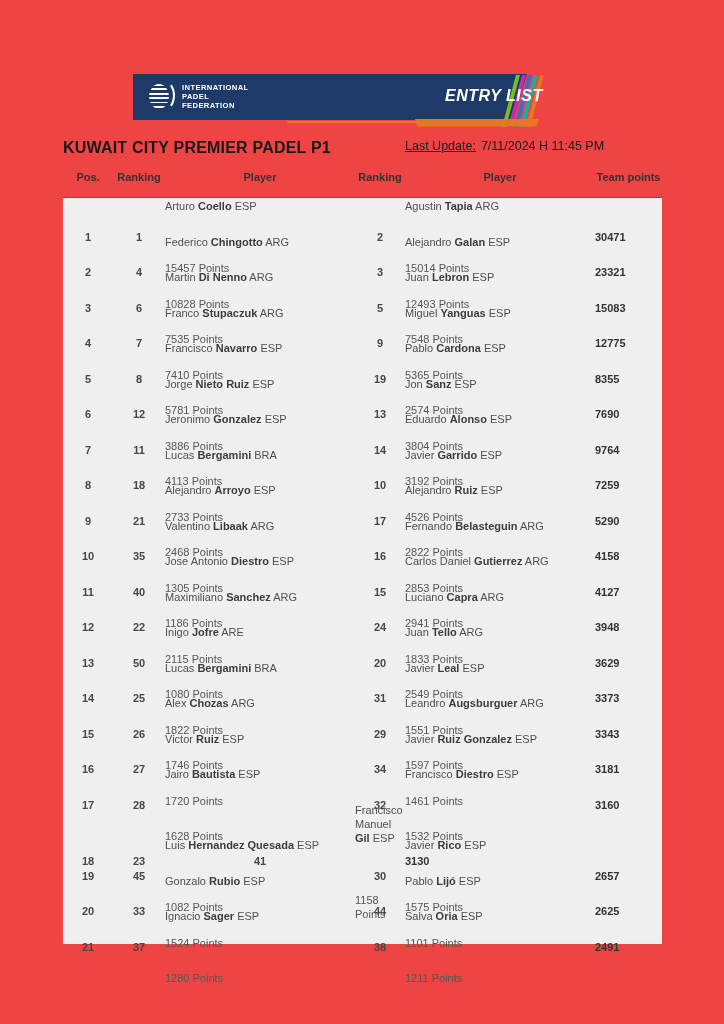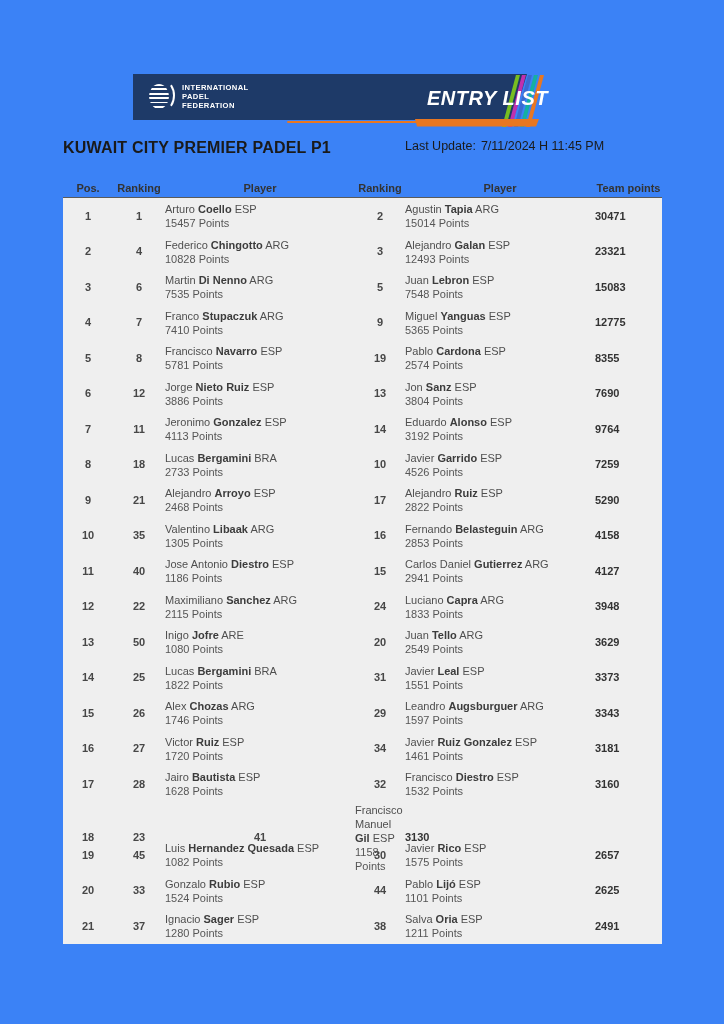--- a/index.html
+++ b/index.html
@@ -1,33 +1,33 @@
 <!DOCTYPE html>
 <html><head>
 <meta charset="utf-8">
 <style>
   * { margin:0; padding:0; box-sizing:border-box; }
   html,body { background:#fff; }
   body { font-family:"Liberation Sans", sans-serif; }
   .page {
-    position:relative; width:724px; height:1024px; background:#3b82f6;
+    position:relative; width:724px; height:1024px; background:#ef4444;
     overflow:hidden; margin:0 auto;
   }
 
   
   .banner { position:absolute; left:133px; top:74px; width:412px; height:56px; }
   .banner-navy {
     position:absolute; left:0; top:0; width:394px; height:46px;
     background:#1e3a68;
     clip-path:polygon(0 0, 100% 0, calc(100% - 14px) 100%, 0 100%);
     box-shadow:0 0 3px rgba(120,140,170,.5);
   }
   .entry-list {
-    position:absolute; left:294px; top:13px; color:#ffffff;
-    font-size:20px; font-weight:bold; font-style:italic;
+    position:absolute; left:312px; top:13px; color:#ffffff;
+    font-size:16px; font-weight:bold; font-style:italic;
     letter-spacing:.5px; white-space:nowrap;
   }
   .logo { position:absolute; left:16px; top:9px; display:flex; align-items:center; }
   .logo-ball {
     width:20px; height:25px; border-radius:50%;
     background:repeating-linear-gradient(to bottom, #ffffff 0 1.8px, rgba(255,255,255,0) 1.8px 4.4px);
   }
   .logo-arc {
     width:20px; height:29px; margin-left:-14px; margin-top:-2px;
     border:2.5px solid transparent; border-right-color:#ffffff; border-radius:50%;
@@ -43,40 +43,40 @@
   .underline-thick {
     position:absolute; left:282px; top:45px; width:124px; height:7.5px;
     background:#e87722;
     clip-path:polygon(0 0, 100% 0, calc(100% - 3px) 100%, 2px 100%);
   }
 
   
   .title-row { position:absolute; left:63px; top:139px; width:599px; display:flex; }
   .tournament { font-size:16px; font-weight:bold; color:#1a1a1a; letter-spacing:.2px; }
   .last-update { position:absolute; left:342px; top:0; font-size:12.5px; color:#1a1a1a; white-space:nowrap; }
-  .last-update .lbl { margin-right:5px; }
+  .last-update .lbl { margin-right:5px;text-decoration:underline; }
 
   
   .tbl { position:absolute; left:63px; top:168px; width:599px; }
   .thead {
     display:grid; grid-template-columns:50px 52px 190px 50px 190px 67px;
-    align-items:end; padding-bottom:3px; border-bottom:1.6px solid #5a5a5a;
+    align-items:end; padding-bottom:14px; border-bottom:1.6px solid #5a5a5a;
     min-height:30px;
   }
   .th { font-size:11px; font-weight:bold; color:#333333; text-align:center; line-height:12.5px; }
   .tbody { background:#efefef; }
   .row {
     display:grid; grid-template-columns:50px 52px 190px 50px 190px 67px;
     height:35.5px; align-items:center;
   }
   .c { font-size:11px; color:#4f4f4f; }
   .num { text-align:center; font-weight:bold; color:#474747; }
   .player { line-height:14px; padding-top:1px; }
   .player b { color:#3c3c3c;margin-top:34px; }
-  .ppoints { color:#565656; }
+  .ppoints { color:#565656;margin-top:48px; }
   .team { padding-right:6px; font-weight:bold; color:#333333; }
 </style>
 </head>
 <body>
 
 <div class="page">
 
   <div class="banner">
     <div class="banner-navy"></div>
     <div class="stripes">

